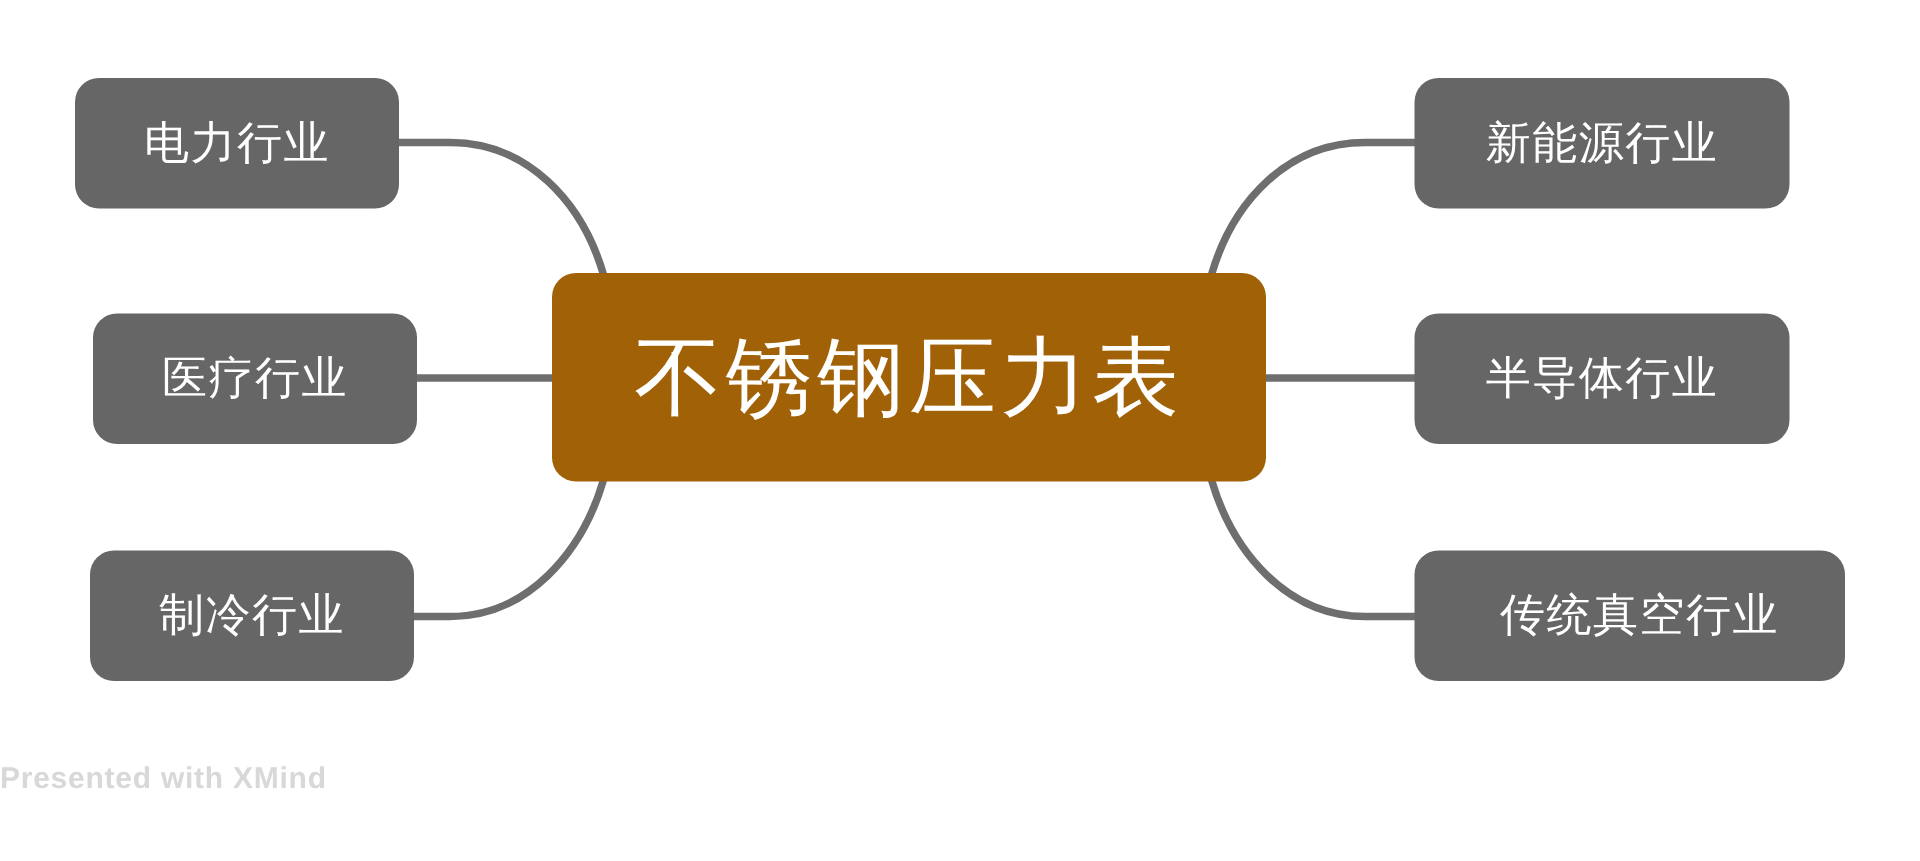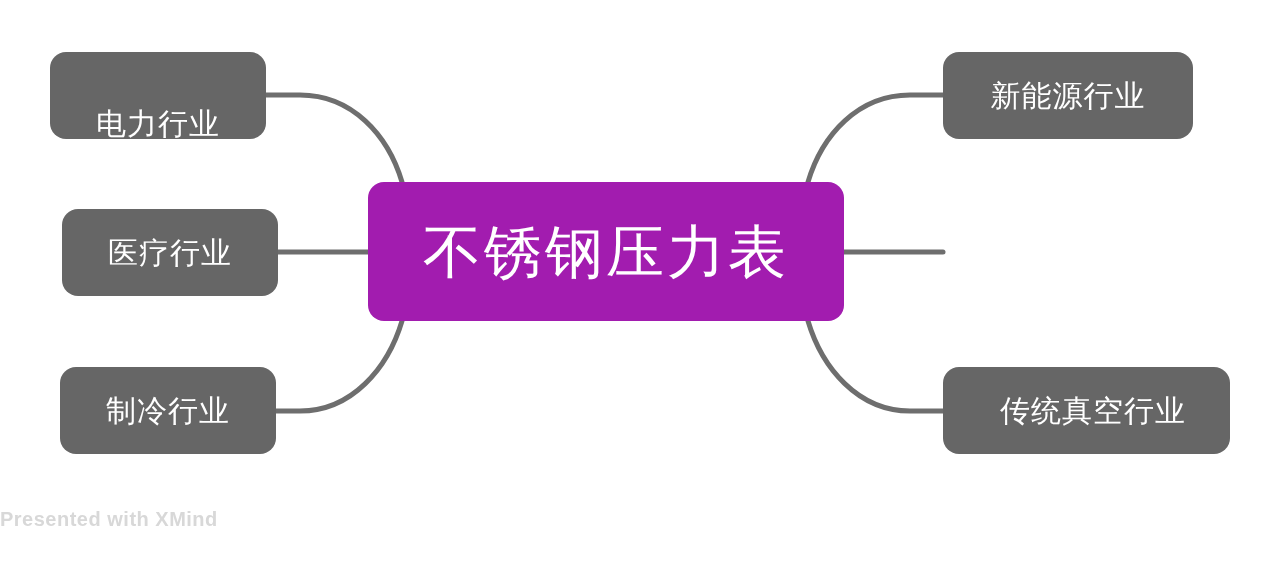--- a/index.html
+++ b/index.html
@@ -39,32 +39,32 @@
     white-space: nowrap;
     z-index: 2;
   }
   .node-branch {
     background: #666666;
     font-size: 30px;
     letter-spacing: 1px;
     font-weight: 400;
   }
   .node-central {
-    background: #a21caf;
+    background: #a16207;
     font-size: 58px;
     letter-spacing: 3px;
     font-weight: 400;
   }
   .node-label {
     display: block;
     line-height: 1;
   }
 
   
-  #node-left-0  { left: 50px;  top: 52px;  width: 216px; height: 87px; align-items: flex-end; }
+  #node-left-0  { left: 50px;  top: 52px;  width: 216px; height: 87px; }
   #node-left-1  { left: 50px;  top: 209px; width: 216px; height: 87px; margin-left: 12px; }
   #node-left-2  { left: 60px;  top: 367px; width: 216px; height: 87px; }
 
   
   #node-right-0 { left: 943px; top: 52px;  width: 250px; height: 87px; }
   #node-right-1 { left: 943px; top: 209px; width: 250px; height: 87px; }
   #node-right-2 { left: 943px; top: 367px; width: 287px; height: 87px; padding-left: 13px; }
 
   
   #node-central { left: 368px; top: 182px; width: 476px; height: 139px; }
@@ -110,20 +110,23 @@
   </div>
 
   <div class="node node-central" id="node-central">
     <span class="node-label">不锈钢压力表</span>
   </div>
 
   <div class="node node-branch" id="node-right-0">
     <span class="node-label">新能源行业</span>
   </div>
 
+  <div class="node node-branch" id="node-right-1">
+    <span class="node-label">半导体行业</span>
+  </div>
 
   <div class="node node-branch" id="node-right-2">
     <span class="node-label">传统真空行业</span>
   </div>
 
   <div id="watermark">Presented with XMind</div>
 
 </div>
 
 </body></html>

